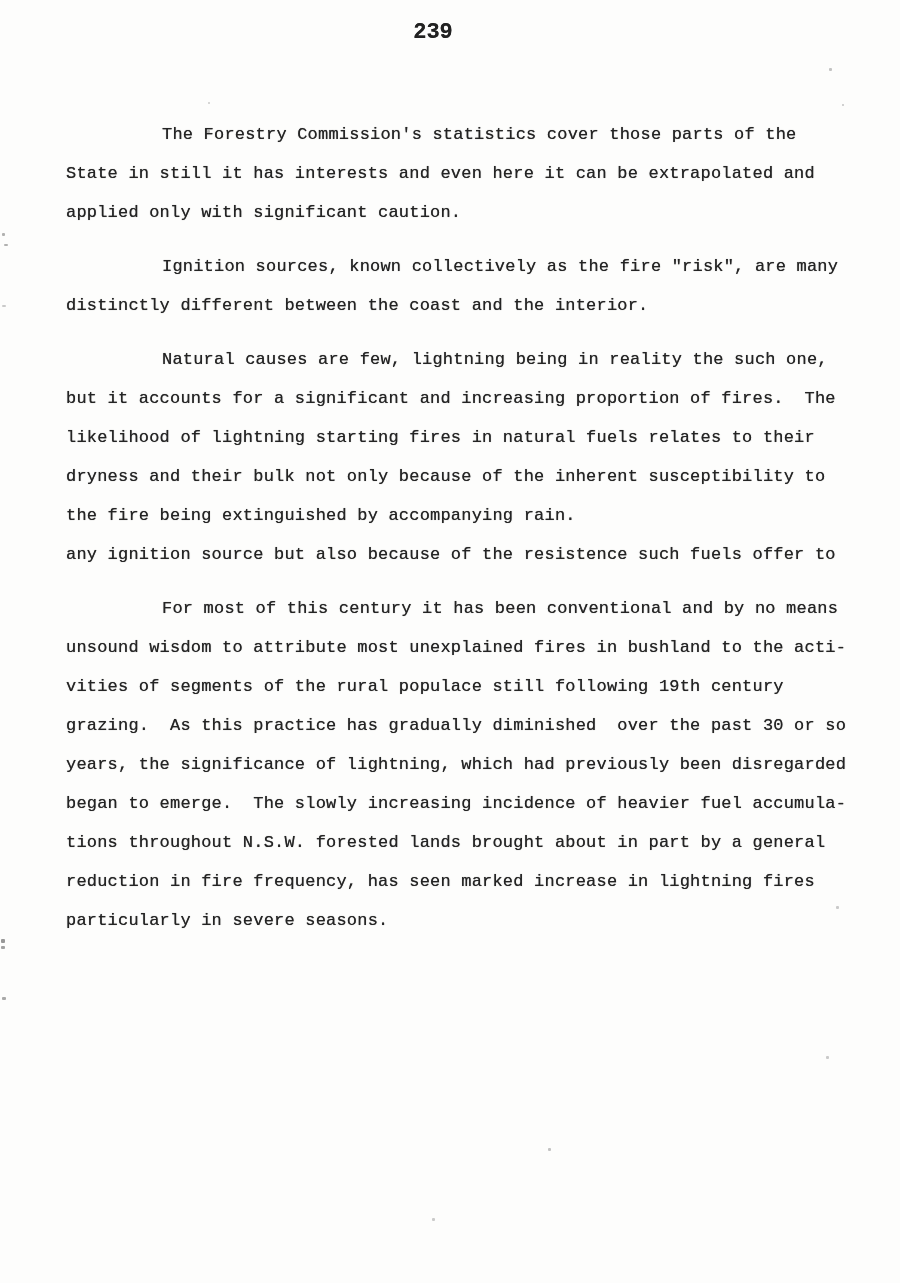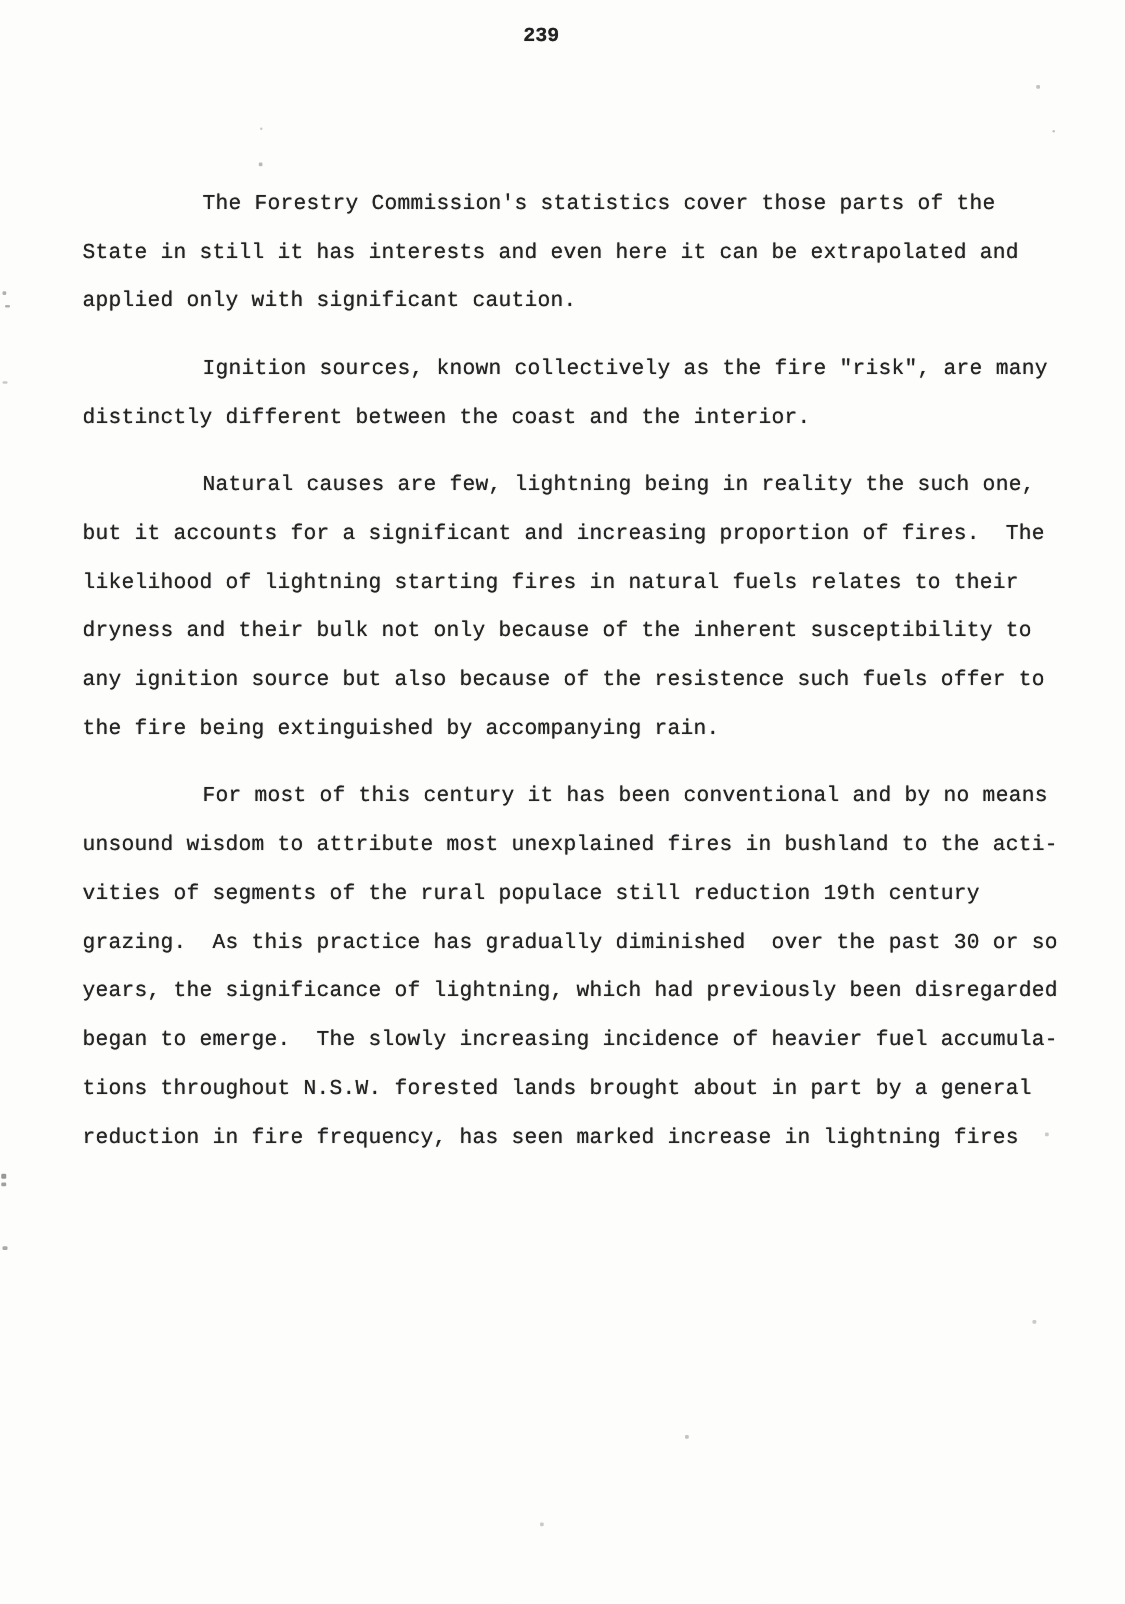--- a/index.html
+++ b/index.html
@@ -17,29 +17,29 @@
     color: #1f1f1f;
   }
   .page-number {
     position: absolute;
     top: 20px;
     left: 0;
     width: 100%;
     text-align: center;
     padding-right: 34px;
     box-sizing: border-box;
-    font-size: 16px;
+    font-size: 22px;
     letter-spacing: 0px;
     font-weight: bold;
     color: #222;
     text-shadow: 0 0 0.6px rgba(20,20,20,0.75);
   }
   .content {
     position: absolute;
-    top: 144px;
+    top: 115px;
     left: 66px;
     right: 40px;
   }
   .paragraph {
     margin: 0 0 15px 0;
   }
   .line {
     white-space: pre;
     font-size: 17px;
     line-height: 39px;
@@ -72,32 +72,33 @@
       </div>
       <div class="paragraph">
         <div class="line first">Ignition sources, known collectively as the fire "risk", are many</div>
         <div class="line">distinctly different between the coast and the interior.</div>
       </div>
       <div class="paragraph">
         <div class="line first">Natural causes are few, lightning being in reality the such one,</div>
         <div class="line">but it accounts for a significant and increasing proportion of fires.  The</div>
         <div class="line">likelihood of lightning starting fires in natural fuels relates to their</div>
         <div class="line">dryness and their bulk not only because of the inherent susceptibility to</div>
+        <div class="line">the fire being extinguished by accompanying rain.</div>
         <div class="line">any ignition source but also because of the resistence such fuels offer to</div>
-        <div class="line">the fire being extinguished by accompanying rain.</div>
       </div>
       <div class="paragraph">
         <div class="line first">For most of this century it has been conventional and by no means</div>
         <div class="line">unsound wisdom to attribute most unexplained fires in bushland to the acti-</div>
-        <div class="line">vities of segments of the rural populace still reduction 19th century</div>
+        <div class="line">vities of segments of the rural populace still following 19th century</div>
         <div class="line">grazing.  As this practice has gradually diminished  over the past 30 or so</div>
         <div class="line">years, the significance of lightning, which had previously been disregarded</div>
         <div class="line">began to emerge.  The slowly increasing incidence of heavier fuel accumula-</div>
         <div class="line">tions throughout N.S.W. forested lands brought about in part by a general</div>
         <div class="line">reduction in fire frequency, has seen marked increase in lightning fires</div>
+        <div class="line">particularly in severe seasons.</div>
       </div>
     </div>
 
   <div class="speck" style="left:2px;  top:233px; width:3px; height:3px;"></div>
   <div class="speck" style="left:4px;  top:244px; width:4px; height:2px;"></div>
   <div class="speck" style="left:2px;  top:305px; width:4px; height:2px; opacity:0.3;"></div>
   <div class="speck" style="left:1px;  top:939px; width:4px; height:4px; opacity:0.6;"></div>
   <div class="speck" style="left:1px;  top:946px; width:4px; height:3px; opacity:0.55;"></div>
   <div class="speck" style="left:2px;  top:997px; width:4px; height:3px; opacity:0.5;"></div>
   <div class="speck" style="left:207px;top:130px; width:3px; height:3px; opacity:0.4;"></div>

